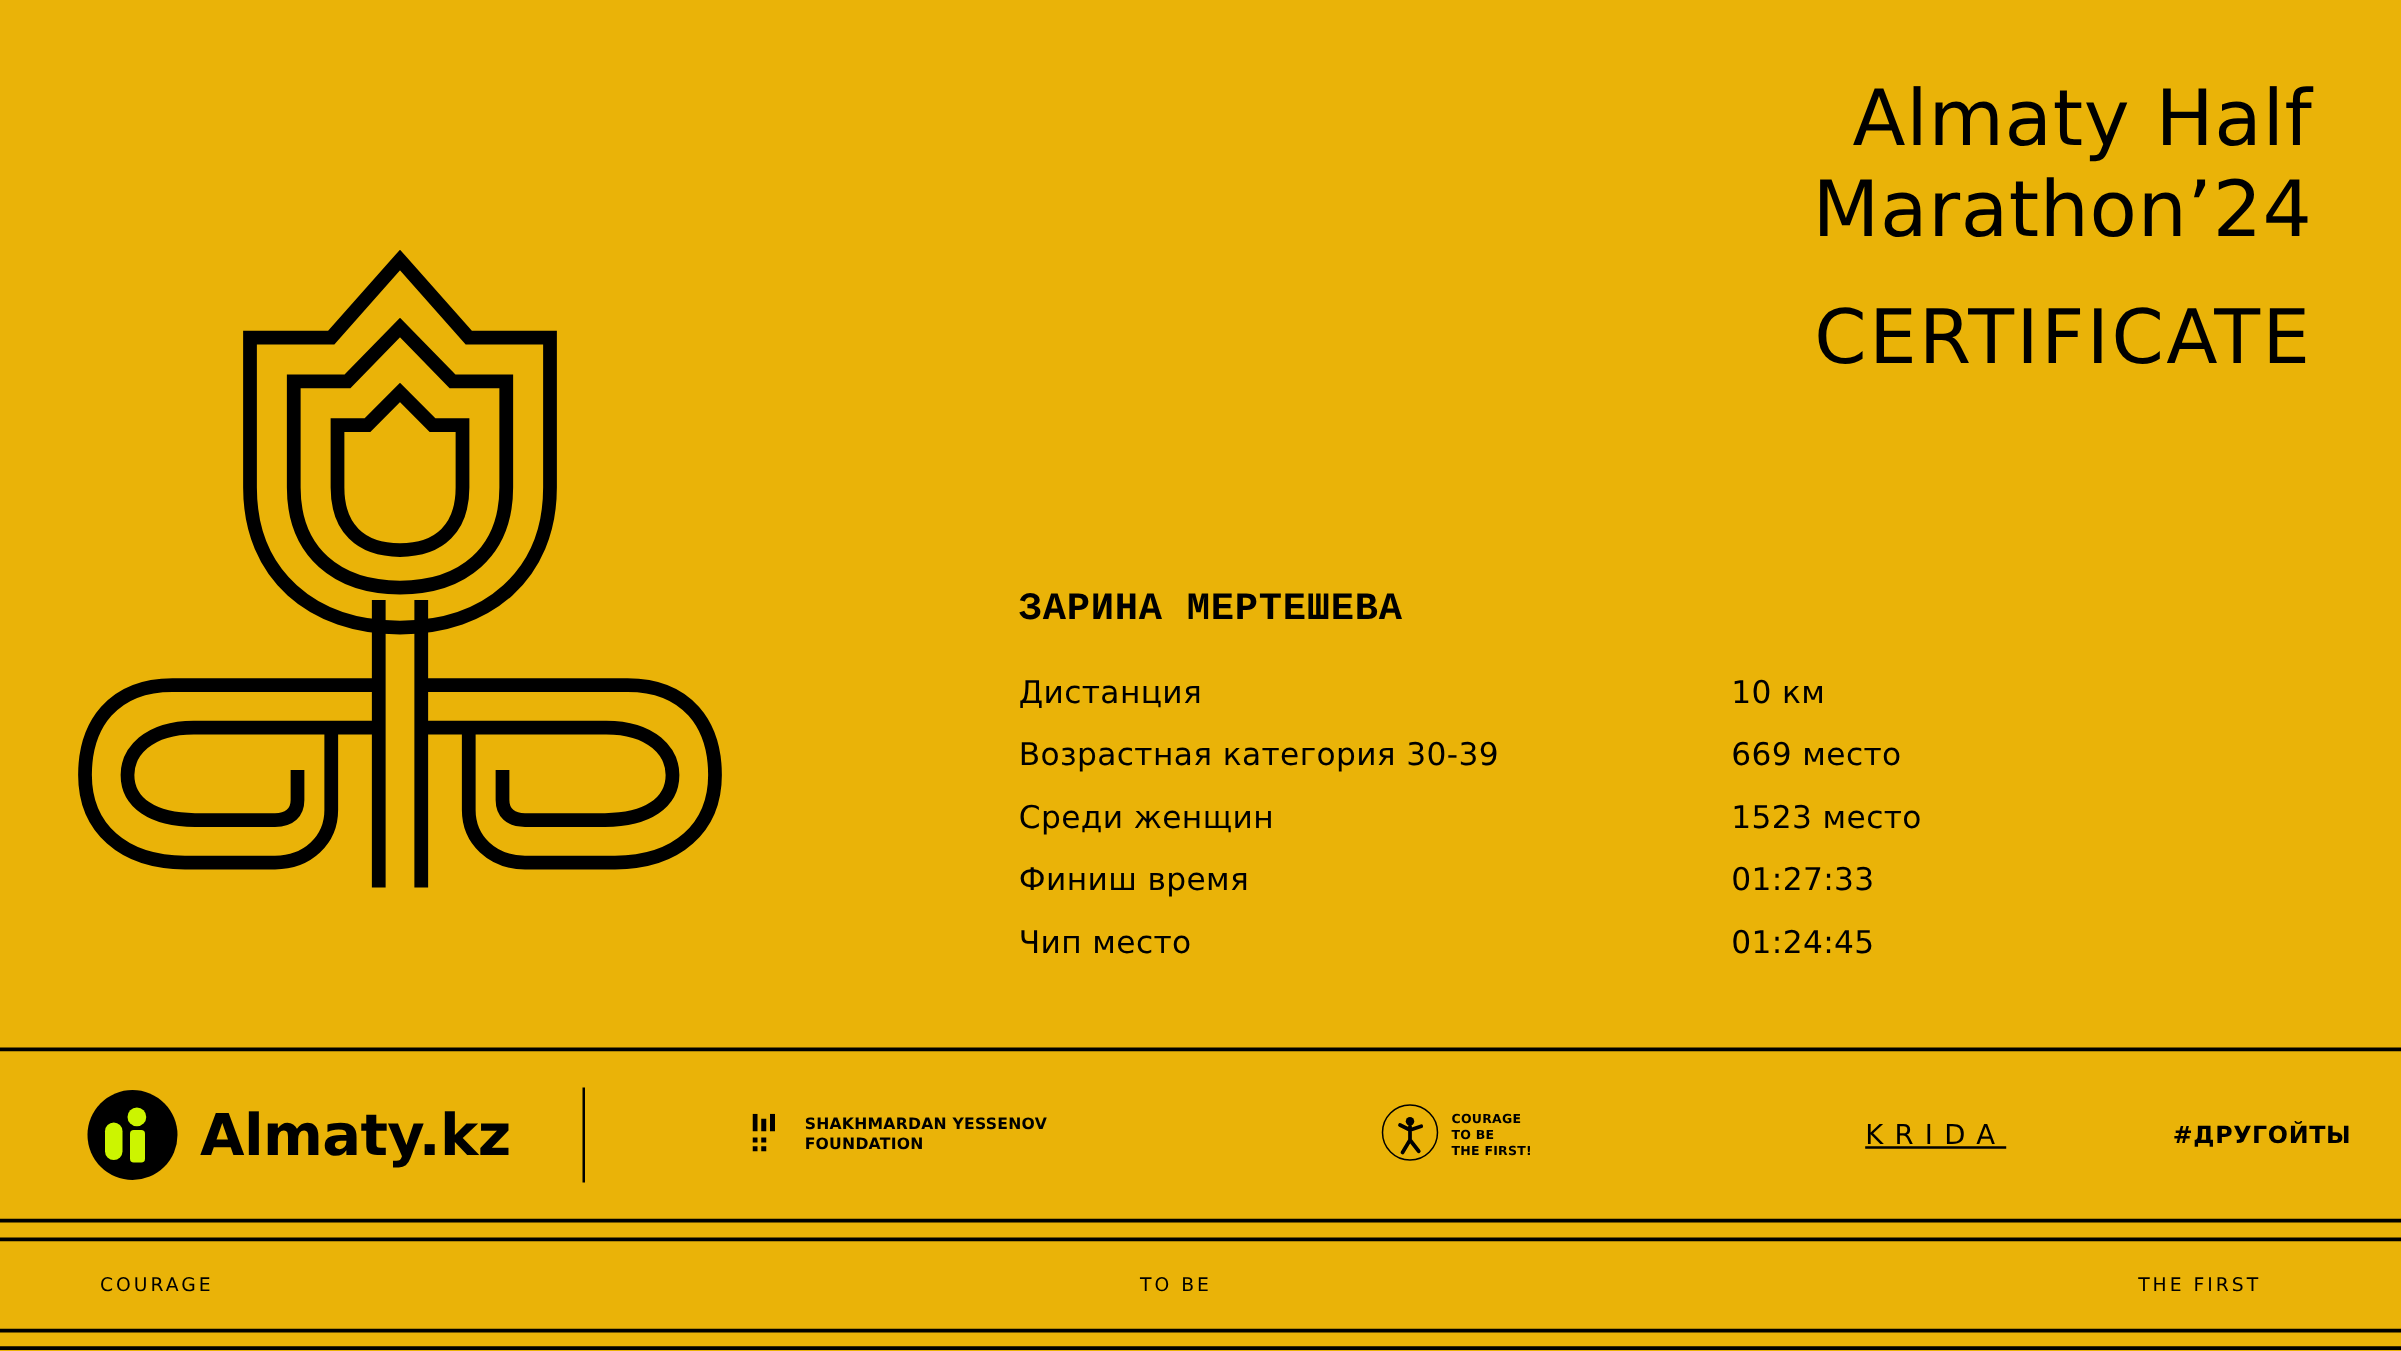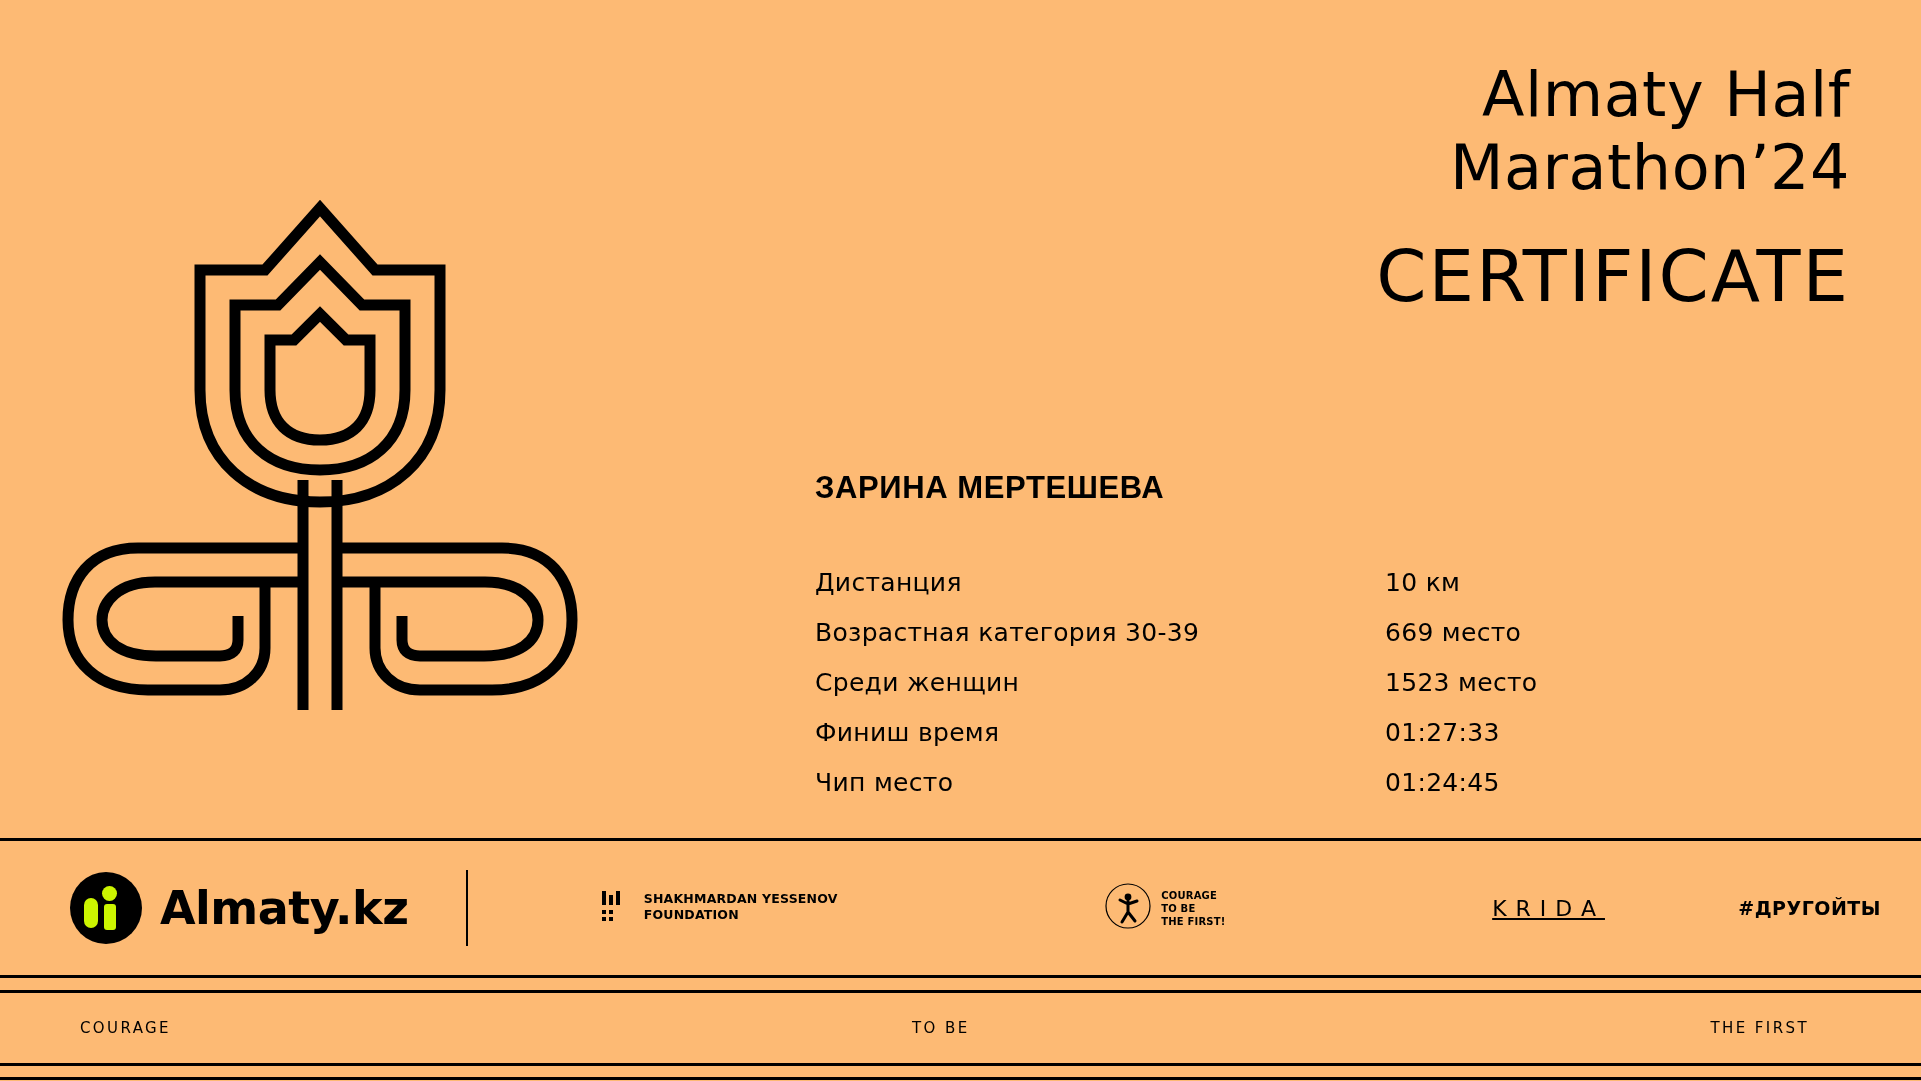--- a/index.html
+++ b/index.html
@@ -11,21 +11,21 @@
     width: 1921px;
     height: 1081px;
     overflow: hidden;
     font-family: "Liberation Sans", sans-serif;
     color: #000;
     position: relative;
   }
   .certificate {
     position: absolute;
     inset: 0;
-    background: #fdba74;
+    background: #eab308;
   }
 
   
   .main {
     position: absolute;
     left: 0;
     top: 0;
     width: 1921px;
     height: 840px;
   }
@@ -52,40 +52,40 @@
     font-family: "DejaVu Sans", sans-serif;
     font-size: 62px;
     font-weight: 400;
     line-height: 1.18;
     letter-spacing: 0.5px;
     margin: 0;
     white-space: pre-line;
   }
   .cert-word {
     font-family: "DejaVu Sans", sans-serif;
-    font-size: 72px;
+    font-size: 60px;
     font-weight: 400;
     letter-spacing: 2px;
     margin: 36px 0 0 0;
     line-height: 1;
   }
 
   
   .results-block {
     position: absolute;
     left: 815px;
     top: 470px;
     width: 800px;
   }
   .athlete-name {
-    font-family: Liberation Sans, sans-serif;
+    font-family: Liberation Mono, monospace;
     font-size: 31px;
     font-weight: 700;
     letter-spacing: 0.6px;
-    margin: 0 0 52px 0;
+    margin: 0 0 24px 0;
   }
   .result-row {
     display: flex;
     font-family: "DejaVu Sans", sans-serif;
     font-size: 25px;
     line-height: 50px;
     letter-spacing: 0.3px;
     align-items: flex-end;
   }
   .result-label {

